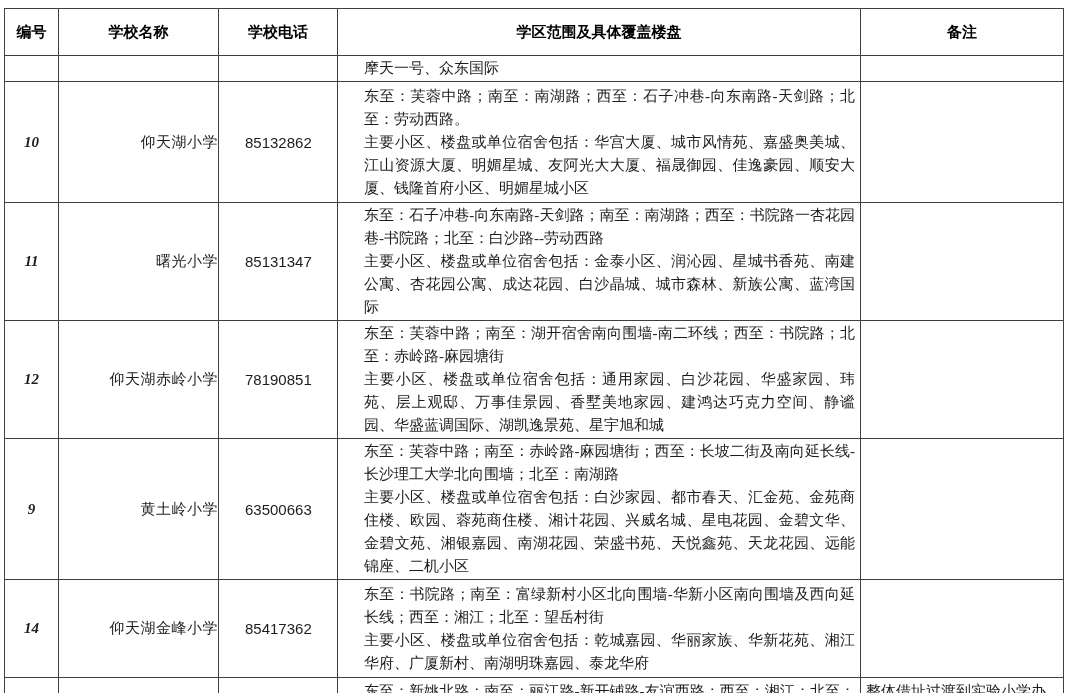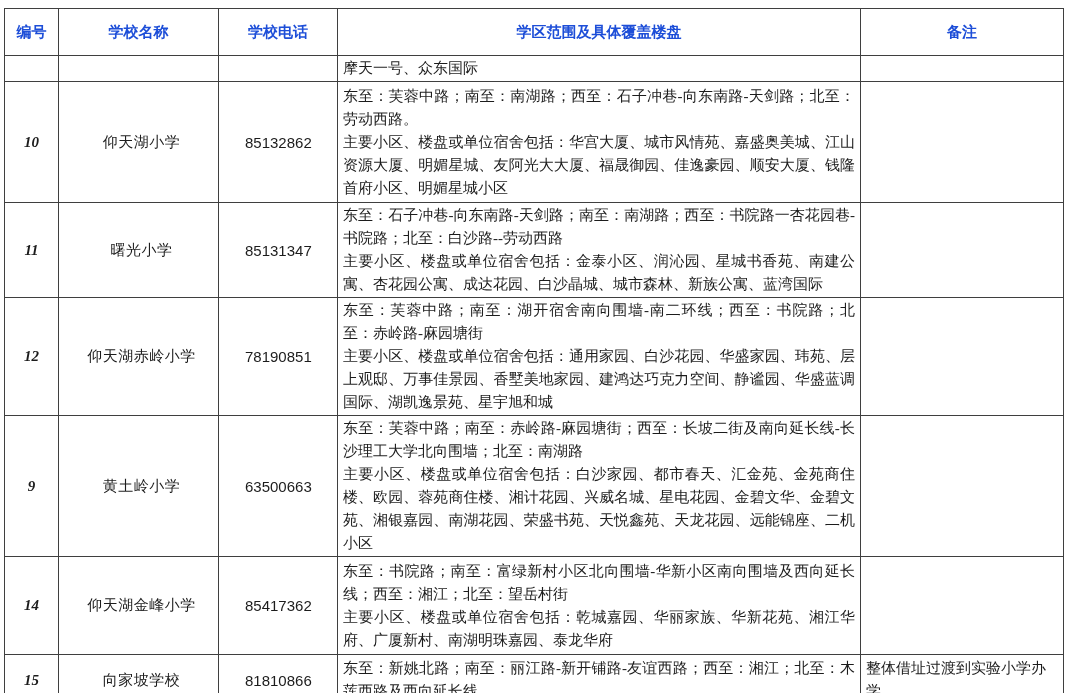--- a/index.html
+++ b/index.html
@@ -14,31 +14,31 @@
     position: absolute; left: 4px; top: 8px;
     width: 1059px; border-collapse: collapse; table-layout: fixed;
   }
   table.school-table td, table.school-table th {
     border: 1px solid #3f3f3f;
     font-size: 15px;
     overflow: hidden;
     vertical-align: middle;
   }
   th.hdr {
-    font-weight: bold; text-align: center; color: #1d4ed8;
+    font-weight: bold; text-align: center; color: #000000;
     height: 47px; font-size: 15.5px;
   }
   td.c-num   { text-align: center; font-weight: bold; font-size: 15px; font-style: italic; }
-  td.c-name  { text-align: center; padding-left: 6px; letter-spacing: 0.5px; }
+  td.c-name  { text-align: right; padding-left: 6px; letter-spacing: 0.5px; }
   td.c-phone { text-align: left; padding-left: 26px; font-family: "Liberation Sans", sans-serif; font-size: 15px; }
   td.c-dist  {
     text-align: justify; vertical-align: middle;
     padding: 1px 5px 1px 5px; line-height: 23px;
   }
-  td.c-dist .para { text-align: justify; }
+  td.c-dist .para { text-align: justify; margin-left: 21px; }
   td.c-dist b { font-weight: normal; }
   td.c-remark { text-align: left; padding: 2px 5px; line-height: 23px; vertical-align: middle; }
   tr.h22  td { height: 22px; }
   tr.h121 td { height: 121px; }
   tr.h95  td { height: 95px; }
   tr.h117 td { height: 117px; }
   tr.h136 td { height: 136px; }
   tr.h98  td { height: 98px; }
   tr.h47  td { height: 47px; }
 </style>

